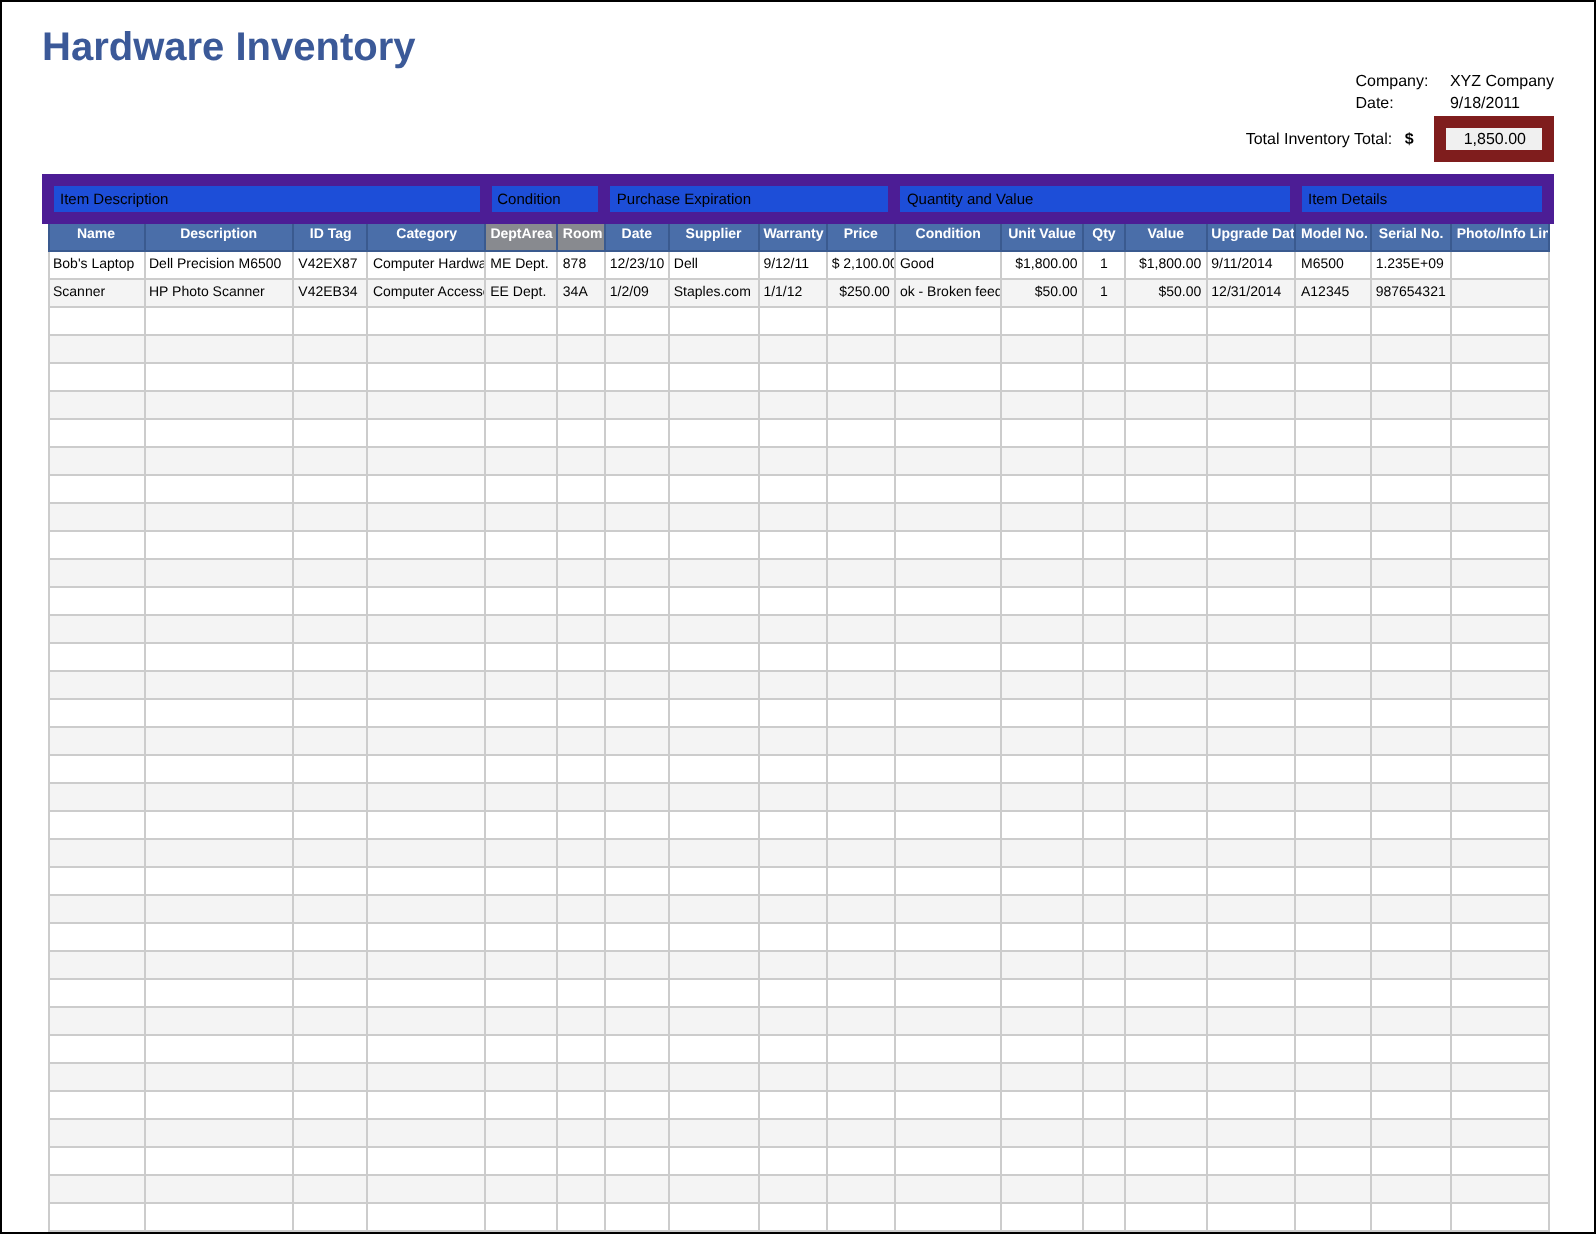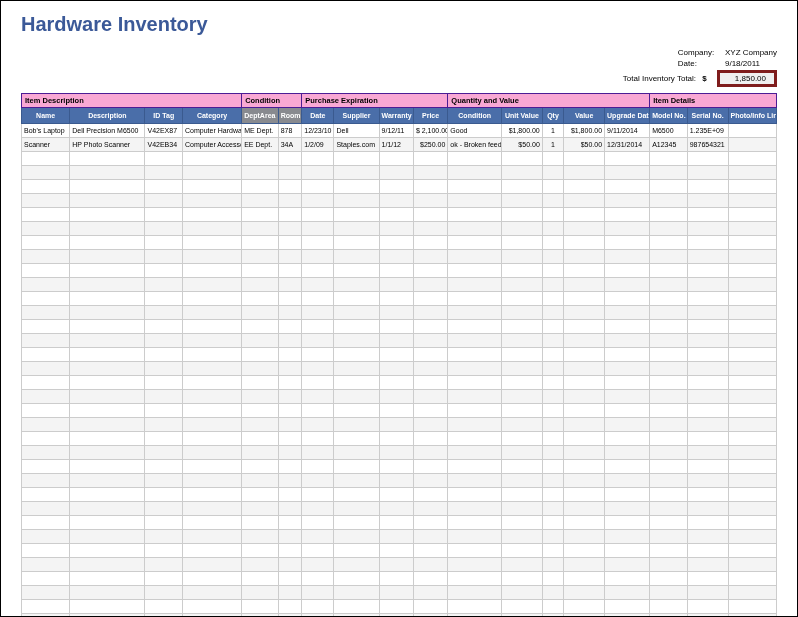--- a/index.html
+++ b/index.html
@@ -11,21 +11,21 @@
     padding: 12px 20px;
     border: 1px solid #000;
     font-size: 8px;
     color: #000;
     position: relative;
   }
   .header-row {
     display: flex;
     justify-content: space-between;
     align-items: flex-start;
-    margin-bottom: 12px;
+    margin-bottom: 0;
   }
   .title {
     font-size: 20px;
     font-weight: bold;
     color: #3b5998;
   }
   .brand {
     text-align: right;
     font-size: 9px;
   }
@@ -48,21 +48,21 @@
     margin-bottom: 6px;
     font-size: 8px;
     flex-direction: column;
   }
   .meta-left div { margin-bottom: 2px; }
   .meta-left .lbl { display: inline-block; width: 45px; }
   .meta-right { text-align: right; }
   .tot-val-box {
     display: inline-block;
     background: #f0f0f0;
-    border: 3px solid #7f1d1d;
+    border: 6px solid #7f1d1d;
     padding: 1px 8px;
     min-width: 60px;
     text-align: right;
     margin-left: 4px;
   }
   .cur-sym {
     display: inline-block;
     margin: 0 4px;
     font-weight: bold;
   }
@@ -75,25 +75,25 @@
   th, td {
     border: 1px solid #ccc;
     padding: 2px 2px;
     overflow: hidden;
     white-space: nowrap;
     text-overflow: clip;
     height: 14px;
     text-align: left;
   }
   tr.group-hdr th {
-    background: #f9a8d4;
+    background: #1d4ed8;
     color: #000;
-    font-weight: bold;
+    font-weight: normal;
     font-size: 7.5px;
-    border: 1px solid #4c1d95;
+    border: 6px solid #4c1d95;
     text-align: left;
     padding-left: 3px;
   }
   tr.col-hdr th {
     background: #4a6ea9;
     color: #fff;
     font-weight: bold;
     font-size: 7px;
     text-align: center;
     border: 1px solid #3a5a8f;

